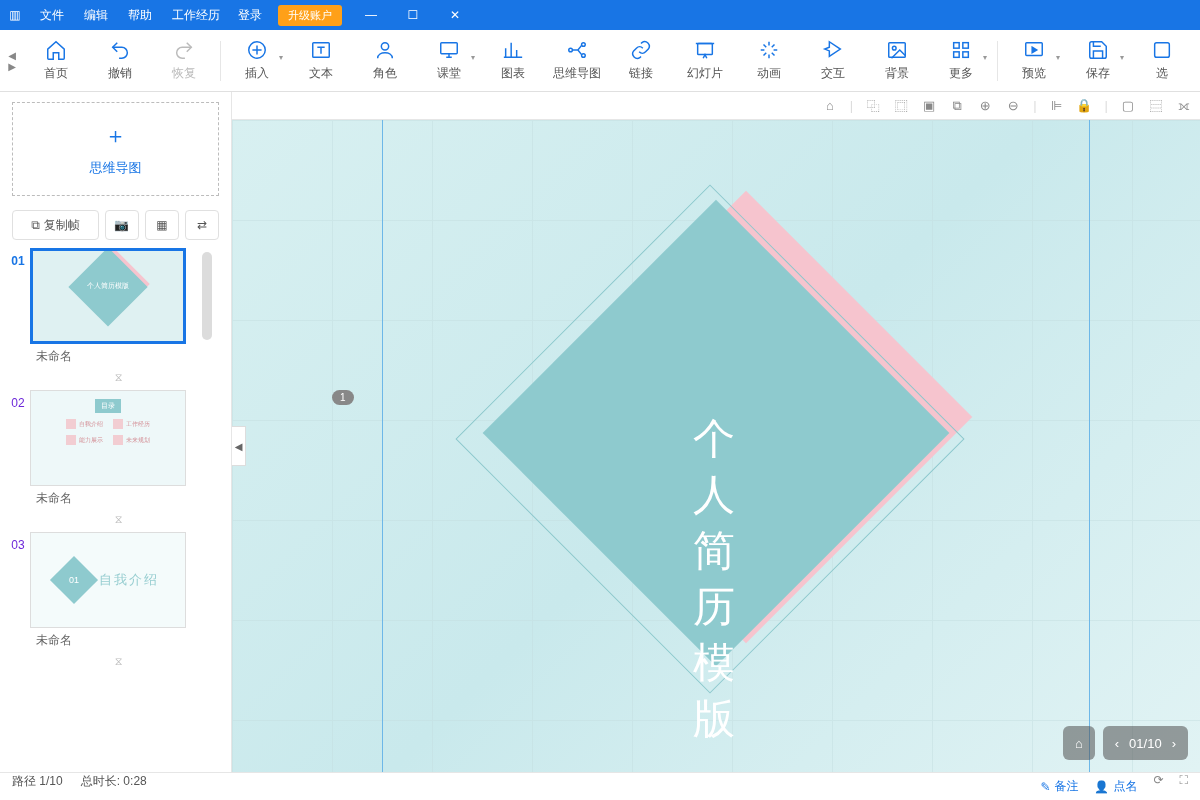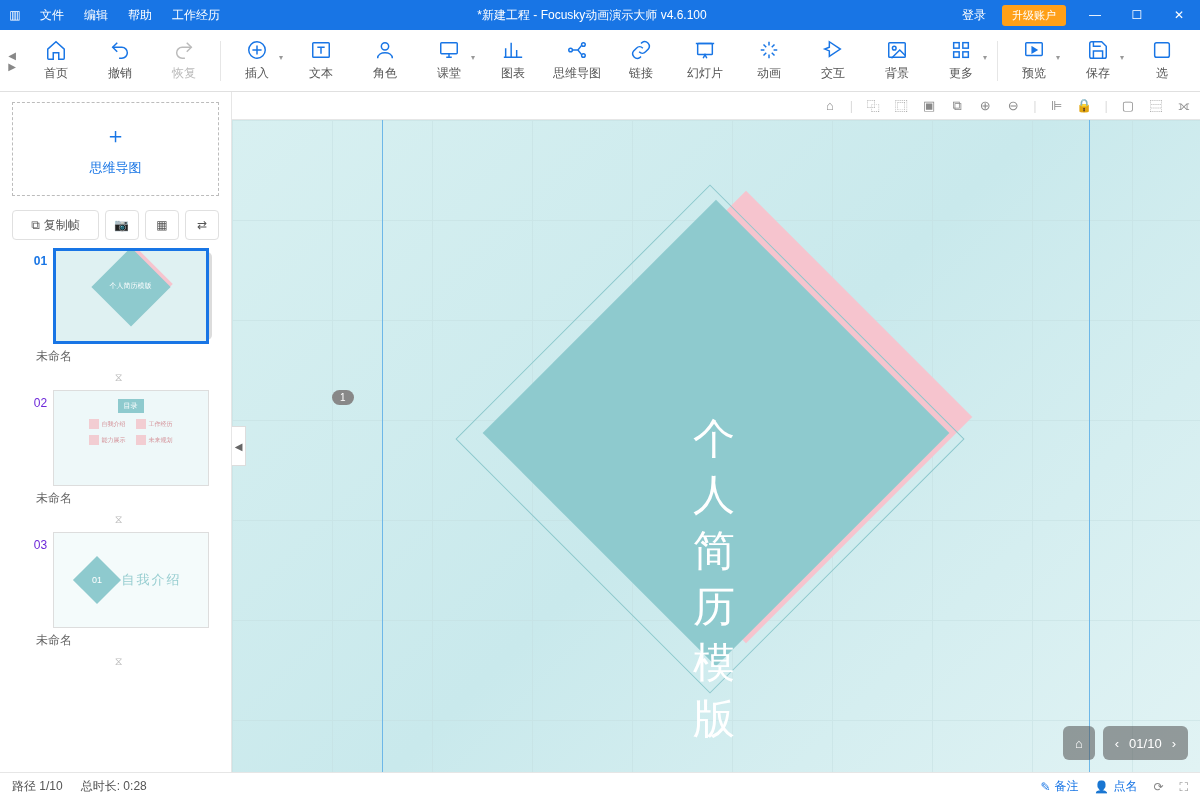--- a/index.html
+++ b/index.html
@@ -25,21 +25,21 @@
 .new-frame-box { margin: 10px 12px 6px 12px; border: 1px dashed #bcbcbc; height: 94px; display: flex; flex-direction: column; align-items: center; justify-content: center; color: #1875e5; font-size: 13px; cursor: pointer; }
 .new-frame-box .plus-ic { font-size: 22px; margin-bottom: 8px; color:#1875e5; }
 .side-scroll-wrap{position:absolute; left:200px; top:0; width:14px; height:632px;}
 .side-scrollbar { width: 10px; height: 88px; background: #dcdcdc; border-radius: 5px; margin:4px auto; }
 .side-tools { display: flex; gap: 6px; padding: 8px 12px; }
 .side-tool-btn { height: 30px; border: 1px solid #e0e0e0; border-radius: 4px; display: flex; align-items: center; justify-content: center; font-size: 12px; color: #555; cursor: pointer; flex:0 0 auto; }
 .copy-btn { flex:1; gap:4px; padding:0 8px;}
 .icon-btn { width: 34px; }
 .slide-list { flex: 1; overflow-y: auto; padding-left: 6px; position:relative;}
 .slide-item { margin-bottom: 2px; }
-.slide-header { display: flex; justify-content: center; }
+.slide-header { display: flex; }
 .slide-num { width: 24px; font-size: 12px; color: #6d28d9; padding-top: 6px; text-align:center; }
 .slide-item.active .slide-num { color:#1875e5; font-weight:600;}
 .slide-thumb { width: 156px; height: 96px; border: 1px solid #ddd; background: #dff1f2; position: relative; overflow: hidden; }
 .slide-item.active .slide-thumb { border: 3px solid #1875e5; }
 .slide-title { font-size: 12px; color: #666; padding: 4px 0 6px 30px; }
 .slide-timer { text-align: center; font-size: 11px; color: #bbb; padding-bottom: 4px; }
 .canvas-area { flex: 1; display: flex; flex-direction: column; background: #ededed; overflow: hidden; }
 .canvas-topbar { height: 28px; background: #fff; border-bottom: 1px solid #e6e6e6; display: flex; align-items: center; justify-content: flex-end; padding-right: 8px; gap: 12px; color: #888; font-size: 13px; }
 .canvas-topbar .tb-ic{width:16px; text-align:center; cursor:pointer;}
 .canvas-viewport { flex: 1; position: relative; background: linear-gradient(135deg,#d8f0f1 0%, #c9e9ec 50%, #e1f3f4 100%); overflow: hidden; }
@@ -53,21 +53,21 @@
 .d-teal { width:330px; height:330px; background:#8ecace; left:0; top:0; display:flex; align-items:center; justify-content:center; }
 .art-text { position:absolute; left:0; top:-22px; transform:translate(-50%,0); text-align:center; color:#fff; }
 .art-text .big{ font-size:42px; letter-spacing:4px; font-weight:300;}
 .collapse-handle { position:absolute; left:0; top:50%; transform:translateY(-50%); width:14px; height:40px; background:#fff; border:1px solid #ddd; border-left:none; display:flex; align-items:center; justify-content:center; font-size:10px; color:#666; cursor:pointer; }
 .nav-overlay { position:absolute; right:12px; bottom:12px; display:flex; gap:8px; }
 .nav-pill { background:rgba(80,80,80,0.55); color:#fff; border-radius:6px; height:34px; display:flex; align-items:center; padding:0 12px; font-size:13px; gap:10px; }
 .nav-pill .arr{cursor:pointer;}
 .notes-area { height: 90px; background: #fff; border-top: 1px solid #e6e6e6; position: relative; padding: 10px; }
 .notes-box { border: 1px solid #e3e3e3; height: 68px; padding: 8px 12px; font-size: 13px; color: #aaa; }
 .expand-ic { position:absolute; right:12px; bottom:10px; color:#888; cursor:pointer; font-size:14px; }
-.status-bar { height: 28px; background: #fff; border-top: 1px solid #e6e6e6; display: flex; align-items: center; font-size: 12px; color: #555; padding: 0 12px; }
+.status-bar { height: 28px; background: #fff; border-top: 1px solid #e6e6e6; display: flex; font-size: 12px; color: #555; padding: 0 12px; }
 .status-bar .sp { flex: 1; }
 .status-link { color: #1875e5; margin-left: 16px; cursor: pointer; display:flex; align-items:center; gap:4px;}
 .status-ic { margin-left: 16px; color: #888; cursor:pointer; }
 
 .tart{position:absolute; left:50%; top:40%; transform:translate(-50%,-50%);}
 .td{position:absolute; transform:translate(-50%,-50%) rotate(45deg);}
 .td1{width:52px;height:52px;background:#f6c4ce;left:5px;top:-3px;}
 .td2{width:56px;height:56px;background:#8ecace;left:0;top:0;}
 .tt{position:absolute;left:0;top:-6px;transform:translate(-50%,0);color:#fff;font-size:7px;white-space:nowrap;}
 .thumb2-body{position:absolute;inset:8px;display:flex;flex-direction:column;align-items:center;gap:6px;}
@@ -83,21 +83,20 @@
 </style>
 </head>
 <body>
 
 <div class="title-bar">
   <div class="logo">▥</div>
   <div class="menu-item">文件</div>
   <div class="menu-item">编辑</div>
   <div class="menu-item">帮助</div>
   <div class="menu-item">工作经历</div>
-  <div class="title-center">*新建工程 - Focusky动画演示大师  v4.6.100</div>
   <div class="btn-login">登录</div>
   <div class="btn-upgrade">升级账户</div>
   <div class="win-btn">—</div>
   <div class="win-btn">☐</div>
   <div class="win-btn">✕</div>
 </div>
 
 <div class="toolbar">
   <div class="nav-arrow">
       <span>◀</span>

